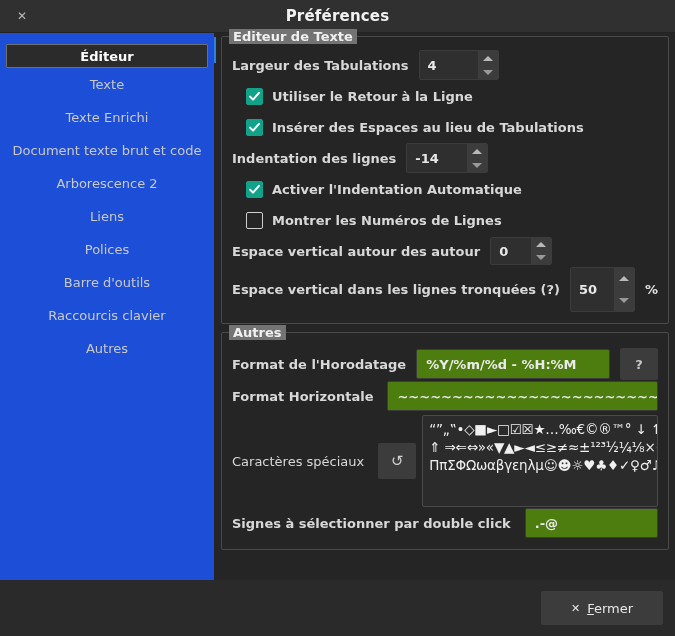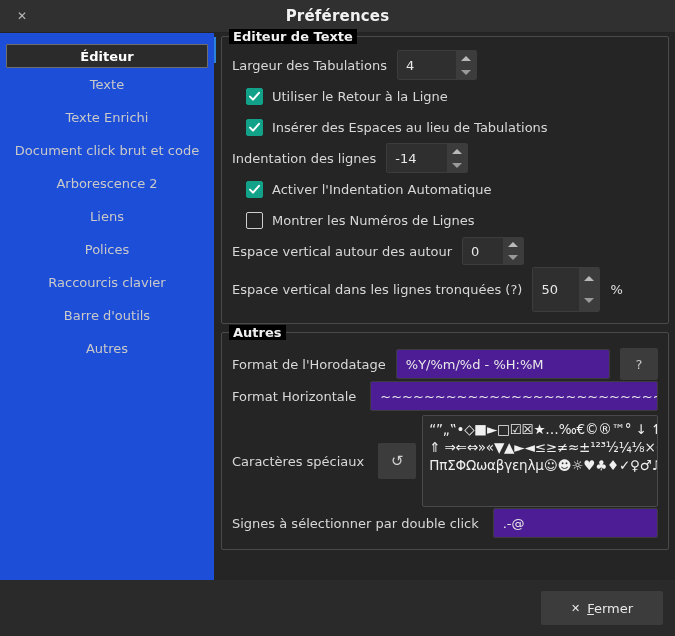--- a/index.html
+++ b/index.html
@@ -126,32 +126,33 @@
     border: 1px solid #4a4a4a;
     border-radius: 2px;
     margin-bottom: 8px;
     padding: 12px 10px 10px 10px;
     box-sizing: border-box;
   }
   .group > .group-title {
     position: absolute;
     top: -8px;
     left: 7px;
-    background: #000000;
+    background: #737373;
     padding: 0 4px;
     font-size: 13px;
     font-weight: bold;
     color: #f0f0f0;
   }
 
   .row {
     display: flex;
     align-items: center;
     min-height: 30px;
     margin: 1px 0;
+    font-weight: bold;
   }
   .row-label {
     font-size: 13px;
     color: #d8d8d8;
     white-space: nowrap;
   }
   .indent { padding-left: 14px; }
 
   
   .cb {
@@ -226,21 +227,21 @@
   }
   .pct {
     font-size: 13px;
     color: #e0e0e0;
     margin-left: 10px;
   }
 
   
   .field {
     height: 30px;
-    background: #4c1d95;
+    background: #4d7c0f;
     border: 1px solid #3c3c3c;
     border-radius: 2px;
     box-sizing: border-box;
     display: flex;
     align-items: center;
     padding: 0 9px;
     font-size: 13px;
     color: #eaeaea;
     margin-left: 10px;
     cursor: text;
@@ -351,36 +352,36 @@
       <div class="side-item selected">
         <span>Éditeur</span>
       </div>
       <div class="side-item">
         <span>Texte</span>
       </div>
       <div class="side-item">
         <span>Texte Enrichi</span>
       </div>
       <div class="side-item">
-        <span>Document click brut et code</span>
+        <span>Document texte brut et code</span>
       </div>
       <div class="side-item">
         <span>Arborescence 2</span>
       </div>
       <div class="side-item">
         <span>Liens</span>
       </div>
       <div class="side-item">
         <span>Polices</span>
       </div>
       <div class="side-item">
+        <span>Barre d'outils</span>
+      </div>
+      <div class="side-item">
         <span>Raccourcis clavier</span>
-      </div>
-      <div class="side-item">
-        <span>Barre d'outils</span>
       </div>
       <div class="side-item">
         <span>Autres</span>
       </div>
     </div>
 
     <div class="accent-wrap">
       <div class="accent-bar"></div>
     </div>
 

